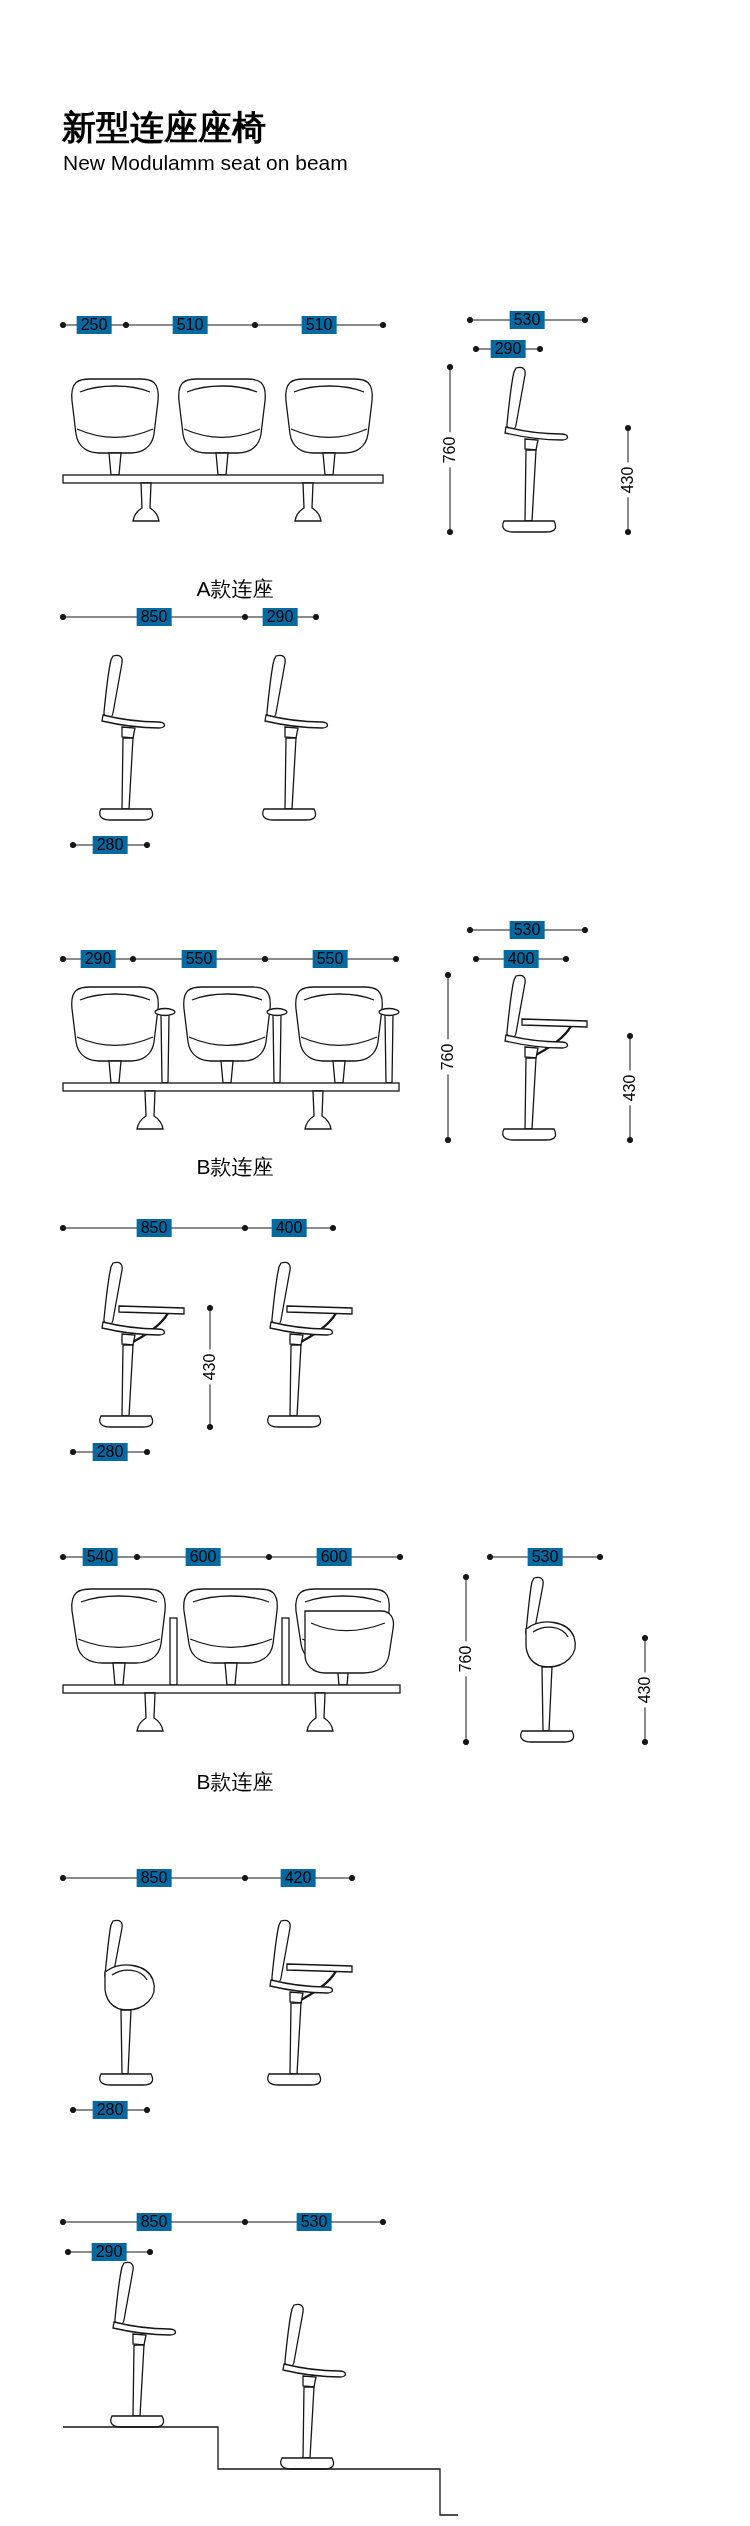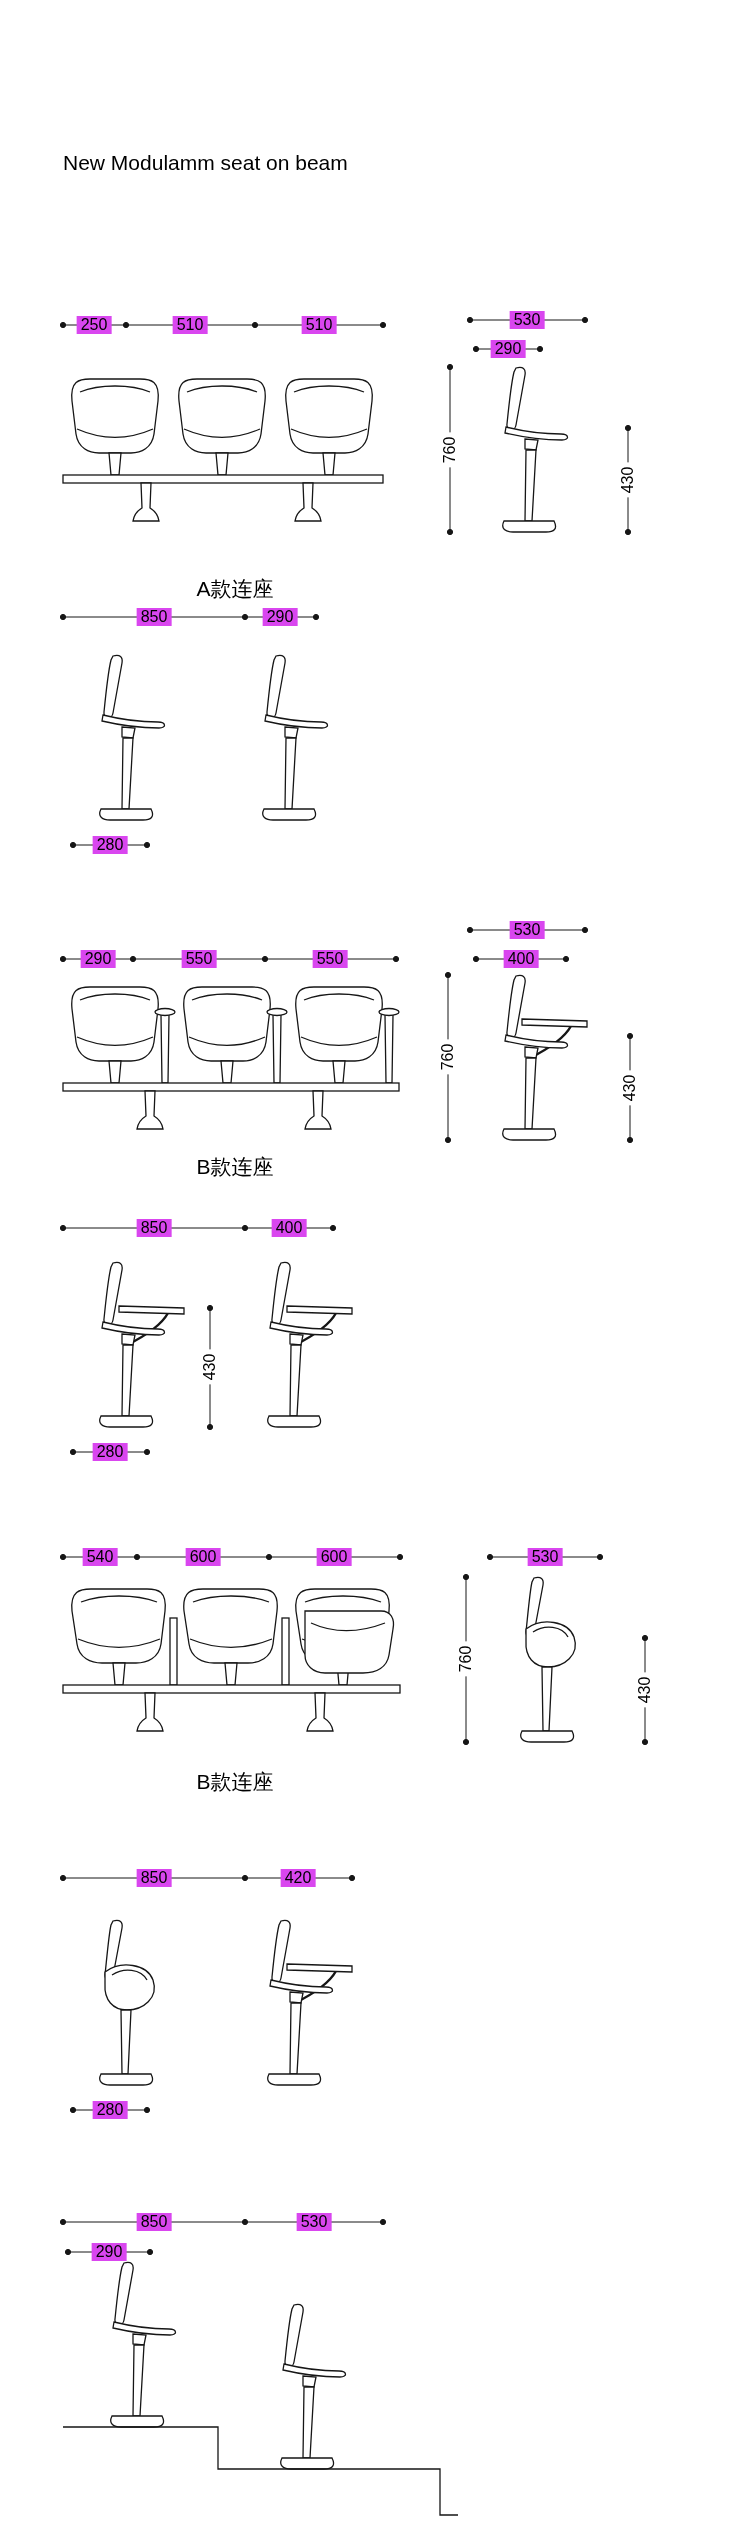--- a/index.html
+++ b/index.html
@@ -1,21 +1,21 @@
 <!DOCTYPE html>
 <html><head>
 <meta charset="utf-8">
 <style>
   html,body { margin:0; padding:0; background:#fff; }
   .page { position:relative; width:750px; height:2526px; background:#fff;
           font-family:"Liberation Sans", sans-serif; color:#000; overflow:hidden; }
   .title { position:absolute; left:62px; top:105px; font-size:34px; font-weight:bold; }
   .subtitle { position:absolute; left:63px; top:151px; font-size:21px; }
   svg.art { position:absolute; left:0; top:0; }
-  .dim  { position:absolute; transform:translate(-50%,-50%); background:#d946ef;
+  .dim  { position:absolute; transform:translate(-50%,-50%); background:#0369a1;
           padding:0 4px; font-size:16px; white-space:nowrap; }
   .dimv { position:absolute; transform:translate(-50%,-50%) rotate(-90deg); background:#fff;
           padding:0 4px; font-size:16px; white-space:nowrap; }
   .slabel { position:absolute; transform:translate(-50%,0); font-size:21px; white-space:nowrap; }
 </style>
 </head>
 <body>
 
 <div class="page">
 
@@ -220,20 +220,21 @@
       <use href="#csB" x="235" y="1920"></use>
     </g>
 
     <g>
       <use href="#csA" x="78" y="2262"></use>
       <use href="#csA" x="248" y="2304"></use>
       <path d="M63,2427 L218,2427 L218,2469 L440,2469 L440,2515 L458,2515" fill="none" stroke="#161616" stroke-width="1.3"></path>
     </g>
   </svg>
 
+  <div class="title">新型连座座椅</div>
   <div class="subtitle">New Modulamm seat on beam</div>
 
   <span class="dim" style="left:94px;top:325px">250</span>
   <span class="dim" style="left:190px;top:325px">510</span>
   <span class="dim" style="left:319px;top:325px">510</span>
   <span class="dim" style="left:527px;top:320px">530</span>
   <span class="dim" style="left:508px;top:349px">290</span>
   <span class="dimv" style="left:450px;top:450px">760</span>
   <span class="dimv" style="left:628px;top:480px">430</span>
   <span class="slabel" style="left:235px;top:575px">A款连座</span>

